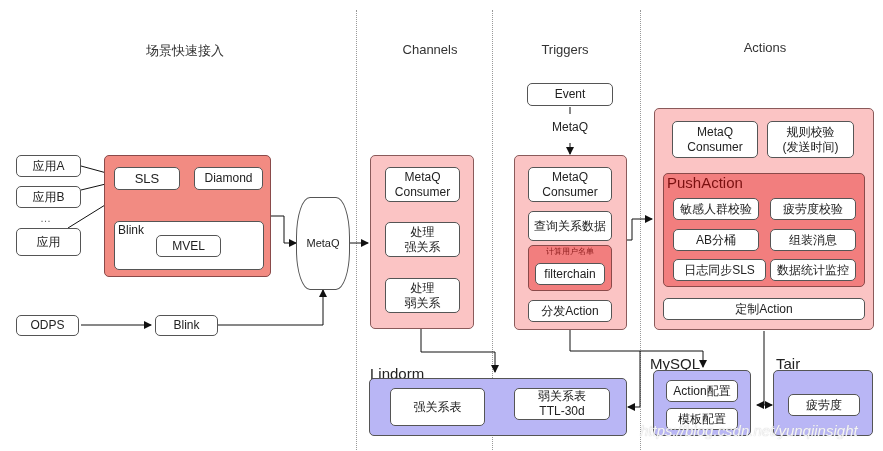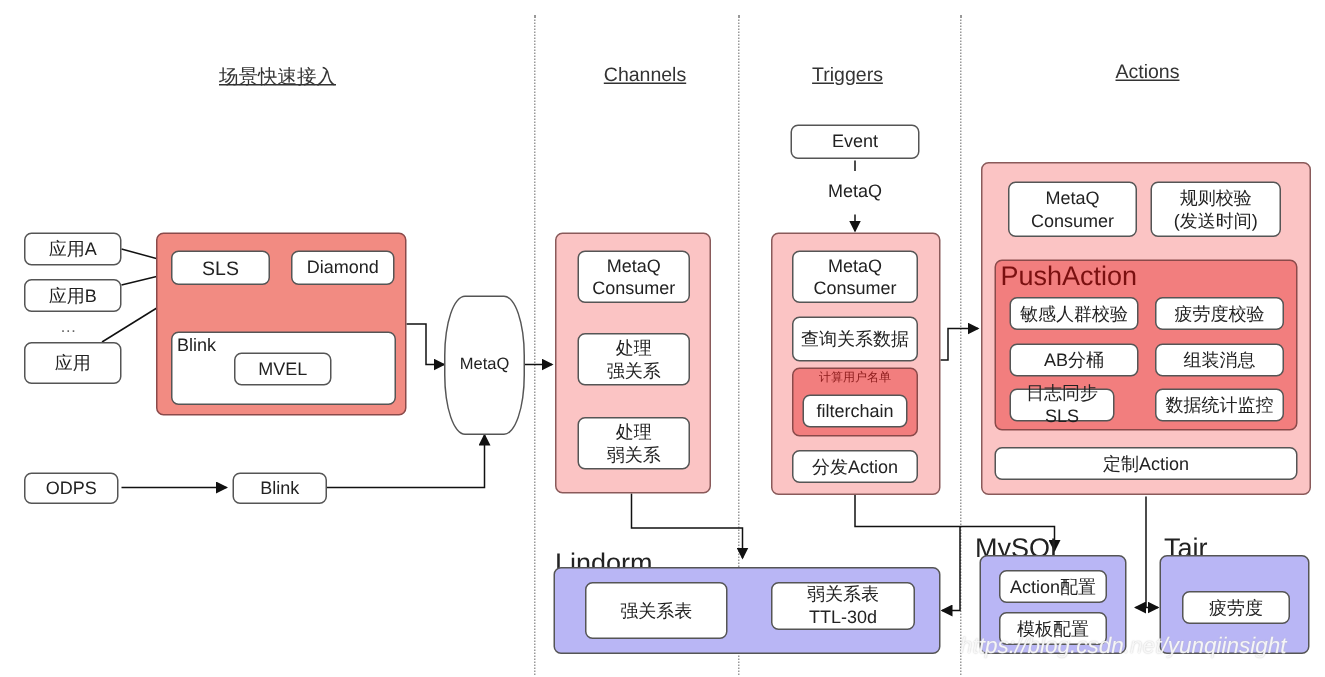--- a/index.html
+++ b/index.html
@@ -1,24 +1,24 @@
 <!DOCTYPE html>
 <html><head>
 <meta charset="utf-8">
 <style>
   html,body{margin:0;padding:0;background:#fff;}
   body{width:883px;height:451px;position:relative;overflow:hidden;font-family:"Liberation Sans","DejaVu Sans",sans-serif;color:#222;}
   .abs{position:absolute;box-sizing:border-box;}
-  .hdr{font-size:13px;color:#333;text-align:center;text-decoration:underline;}
+  .hdr{font-size:13px;color:#333;text-align:center;}
   .node{position:absolute;box-sizing:border-box;background:#fff;border:1px solid #555;border-radius:5px;display:flex;align-items:center;justify-content:center;text-align:center;font-size:12px;line-height:15px;}
   .grp-red{position:absolute;box-sizing:border-box;background:#f28b82;border:1px solid #8a4a4a;border-radius:5px;}
   .grp-pink{position:absolute;box-sizing:border-box;background:#fbc4c4;border:1px solid #8a5a5a;border-radius:5px;}
   .grp-mid{position:absolute;box-sizing:border-box;background:#f27e7e;border:1px solid #8a4a4a;border-radius:5px;}
   .grp-purple{position:absolute;box-sizing:border-box;background:#b9b6f5;border:1px solid #555;border-radius:5px;}
-  .glabel{position:absolute;font-size:18px;color:#222;}
+  .glabel{position:absolute;font-size:15px;color:#222;}
   .vdiv{position:absolute;top:10px;height:440px;border-left:1px dotted #999;width:0;}
   svg.wires{position:absolute;left:0;top:0;}
   .wm{position:absolute;font-size:15px;color:rgba(255,255,255,0.85);text-shadow:0 0 1px #bbb;font-style:italic;}
 </style>
 </head>
 <body>
 
 <div class="vdiv" style="left:356px"></div>
 <div class="vdiv" style="left:492px"></div>
 <div class="vdiv" style="left:640px"></div>
@@ -109,21 +109,21 @@
 <div class="node" style="left:767px;top:121px;width:87px;height:37px;flex-direction:column">
   <span>规则校验</span>
     <span>(发送时间)</span>
 </div>
 <div class="grp-mid" style="left:663px;top:173px;width:202px;height:114px"></div>
 <div class="glabel" style="left:667px;top:174px;color:#7a1010">PushAction</div>
 <div class="node" style="left:673px;top:198px;width:86px;height:22px">敏感人群校验</div>
 <div class="node" style="left:770px;top:198px;width:86px;height:22px">疲劳度校验</div>
 <div class="node" style="left:673px;top:229px;width:86px;height:22px">AB分桶</div>
 <div class="node" style="left:770px;top:229px;width:86px;height:22px">组装消息</div>
-<div class="node" style="left:673px;top:259px;width:70px;height:22px">日志同步SLS</div>
+<div class="node" style="left:673px;top:259px;width:93px;height:22px">日志同步SLS</div>
 <div class="node" style="left:770px;top:259px;width:86px;height:22px">数据统计监控</div>
 <div class="node" style="left:663px;top:298px;width:202px;height:22px">定制Action</div>
 
 <div class="glabel" style="left:370px;top:365px">Lindorm</div>
 <div class="grp-purple" style="left:369px;top:378px;width:258px;height:58px"></div>
 <div class="node" style="left:390px;top:388px;width:95px;height:38px">强关系表</div>
 <div class="node" style="left:514px;top:388px;width:96px;height:32px;flex-direction:column">
   <span>弱关系表</span>
     <span>TTL-30d</span>
 </div>

